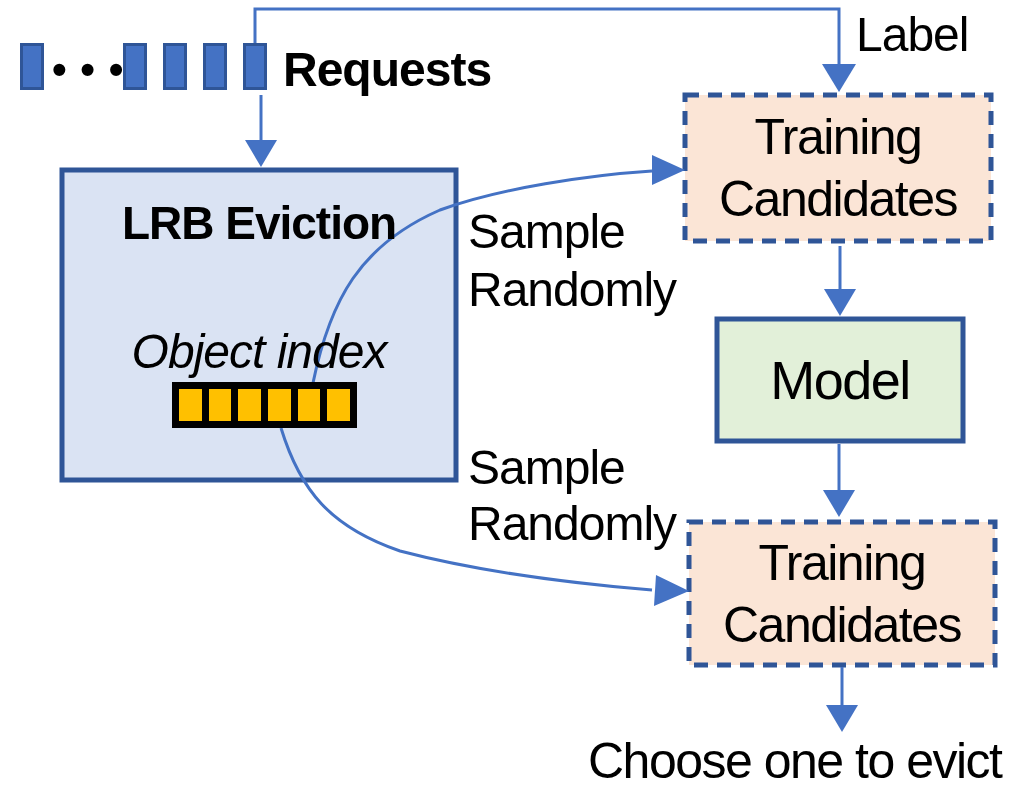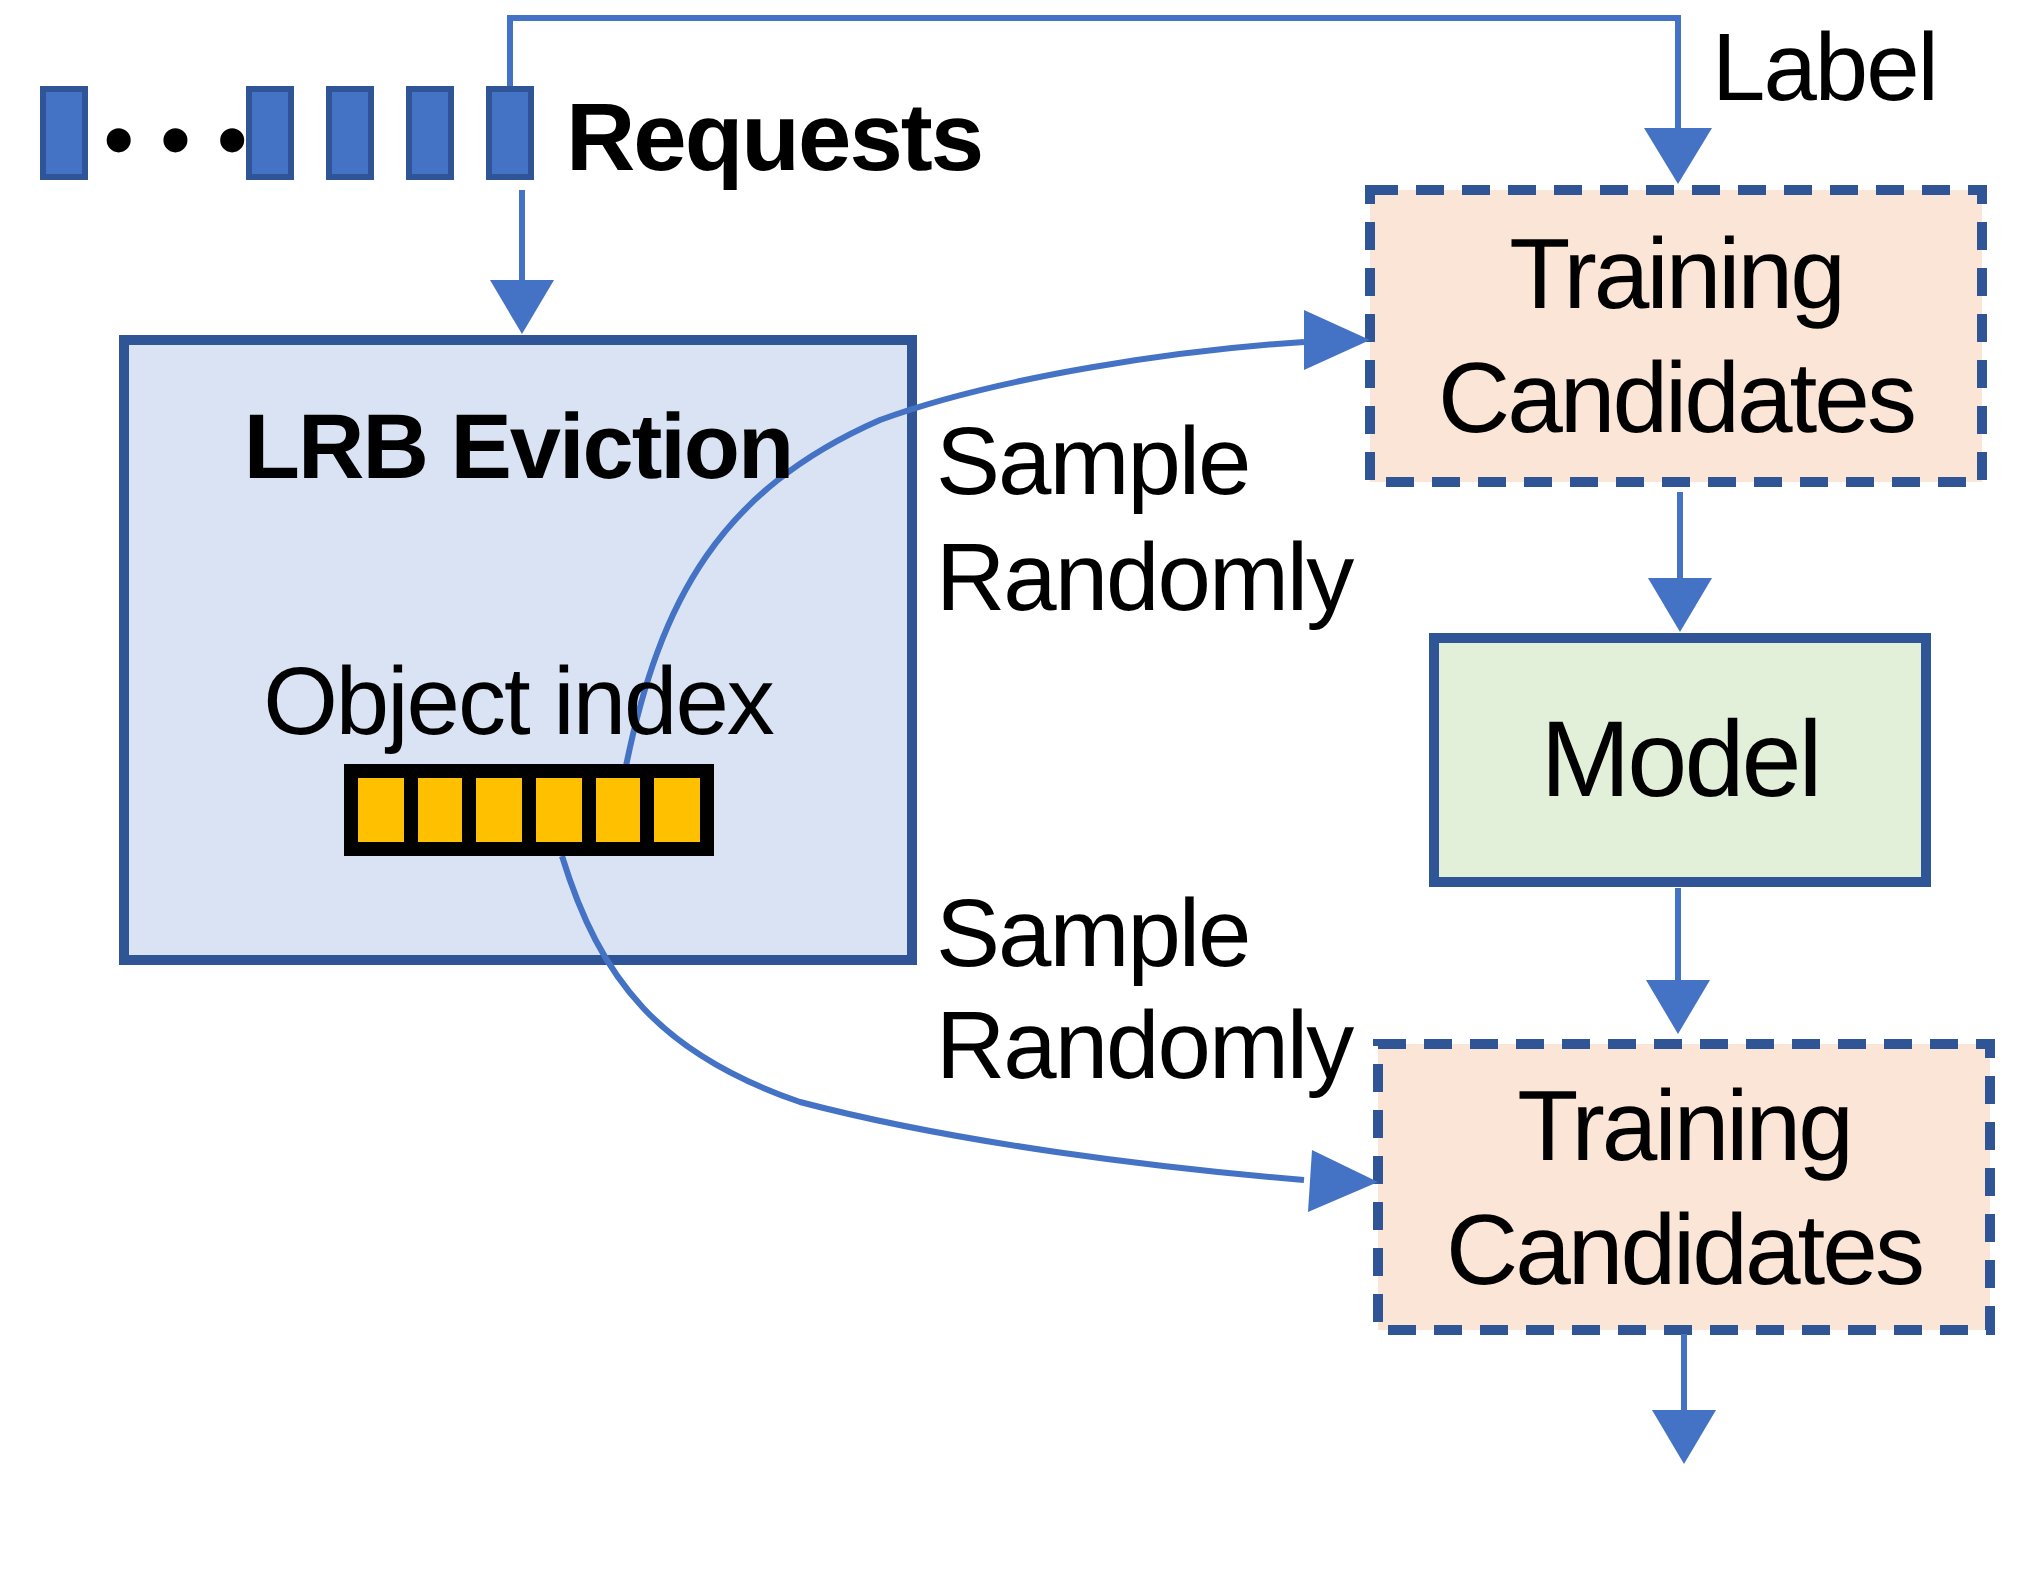--- a/index.html
+++ b/index.html
@@ -11,21 +11,21 @@
     overflow:hidden;
   }
   .stage svg{position:absolute;left:0;top:0;}
   .lbl{
     position:absolute;
     color:var(--text-color,#000);
     white-space:nowrap;
     letter-spacing:-1px;
   }
   .lbl.bold{font-weight:bold;}
-  .lbl.italic{}
+  .lbl.italic{font-style:italic;}
   
   .connector{stroke:var(--arrow-blue,#4472C4);stroke-width:3;fill:none;}
   .arrowhead{fill:var(--arrow-blue,#4472C4);stroke:none;}
   
   .box{stroke:var(--border-blue,#2F5597);stroke-width:5;}
   .box.dashed{stroke-dasharray:14 9;}
   .fill-metadata{fill:var(--metadata-fill,#DAE3F3);}
   .fill-candidates{fill:var(--candidates-fill,#FBE5D6);}
   .fill-model{fill:var(--model-fill,#E2F0D9);}
   
@@ -130,14 +130,15 @@
 
   <div class="boxlabel" style="left:717px;top:319px;width:246px;height:122px;font-size:54px;text-align:center;">
     <div>Model</div>
   </div>
 
   <div class="boxlabel" style="left:689px;top:522px;width:306px;height:143px;">
     <div>Training</div>
     <div>Candidates</div>
   </div>
 
+  <div class="lbl" style="left:588px;top:736px;font-size:50px;line-height:50px;letter-spacing:-1.5px;">Choose one to evict</div>
 
 </div>
 
 </body></html>

